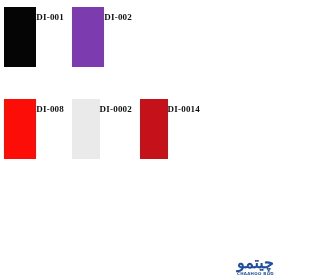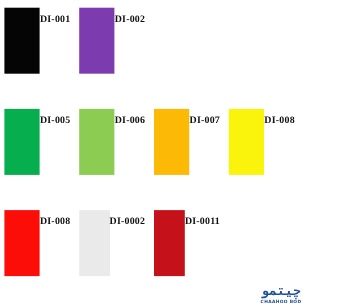--- a/index.html
+++ b/index.html
@@ -65,25 +65,25 @@
     position: absolute;
     right: 6px;
     bottom: 4px;
     display: flex;
     flex-direction: column;
     align-items: center;
     line-height: 1;
     user-select: none;
   }
   #watermark .wm-script {
-    font-size: 12px;
+    font-size: 16px;
     font-weight: bold;
     color: #1f4e9c;
     letter-spacing: -0.5px;
-    font-family: Liberation Mono, monospace;
+    font-family: Liberation Serif, serif;
   }
   #watermark .wm-latin {
     margin-top: 1px;
     font-size: 4px;
     font-weight: bold;
     color: #1f4e9c;
     letter-spacing: 0.3px;
     font-family: "DejaVu Sans", sans-serif;
   }
 </style>
@@ -96,51 +96,33 @@
     <div class="swatch-cell">
       <span class="swatch-chip" style="background-color: rgb(5, 5, 5);"></span>
       <span class="swatch-label">DI-001</span>
     </div>
     <div class="swatch-cell">
       <span class="swatch-chip" style="background-color: rgb(124, 60, 176);"></span>
       <span class="swatch-label">DI-002</span>
     </div>
   </div>
 
-  <div class="swatch-row">
-    <div class="swatch-cell">
-      <span class="swatch-chip" style="background-color: rgb(6, 174, 78);"></span>
-      <span class="swatch-label">DI-005</span>
-    </div>
-    <div class="swatch-cell">
-      <span class="swatch-chip" style="background-color: rgb(141, 204, 82);"></span>
-      <span class="swatch-label">DI-006</span>
-    </div>
-    <div class="swatch-cell">
-      <span class="swatch-chip" style="background-color: rgb(252, 186, 6);"></span>
-      <span class="swatch-label">DI-007</span>
-    </div>
-    <div class="swatch-cell">
-      <span class="swatch-chip" style="background-color: rgb(250, 243, 11);"></span>
-      <span class="swatch-label">DI-008</span>
-    </div>
-  </div>
 
   <div class="swatch-row">
     <div class="swatch-cell">
       <span class="swatch-chip" style="background-color: rgb(252, 13, 7);"></span>
       <span class="swatch-label">DI-008</span>
     </div>
     <div class="swatch-cell">
       <span class="swatch-chip" style="background-color: rgb(234, 234, 234);"></span>
       <span class="swatch-label">DI-0002</span>
     </div>
     <div class="swatch-cell">
       <span class="swatch-chip" style="background-color: rgb(197, 18, 26);"></span>
-      <span class="swatch-label">DI-0011</span>
+      <span class="swatch-label">DI-0014</span>
     </div>
     <div class="swatch-cell empty">
       <span class="swatch-chip"></span>
       <span class="swatch-label"></span>
     </div>
   </div>
 
   <div id="watermark">
     <span class="wm-script">چیتمو</span>
     <span class="wm-latin">CHAAHOO BOD</span>

